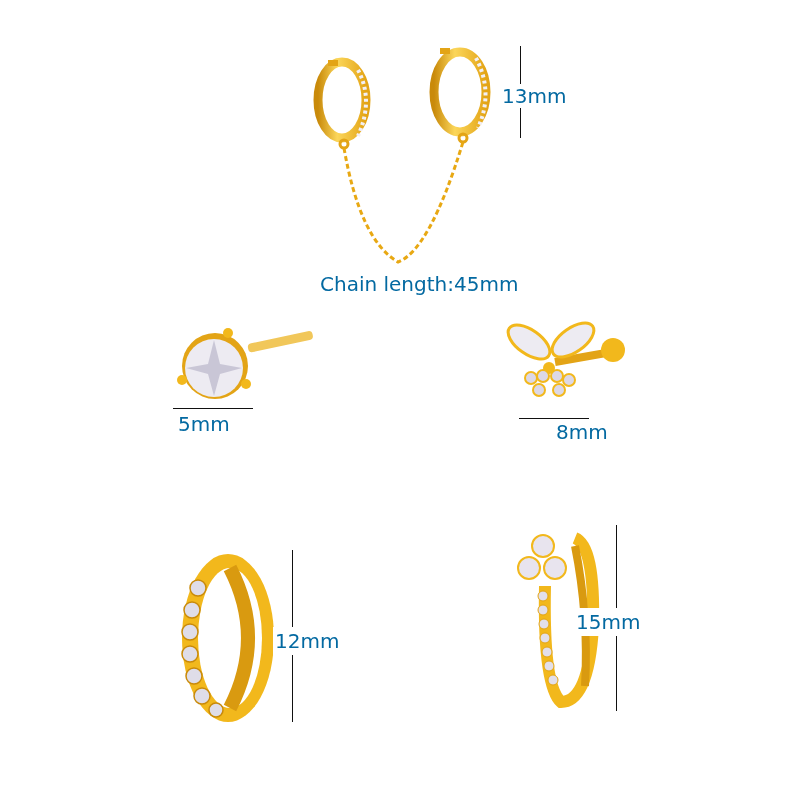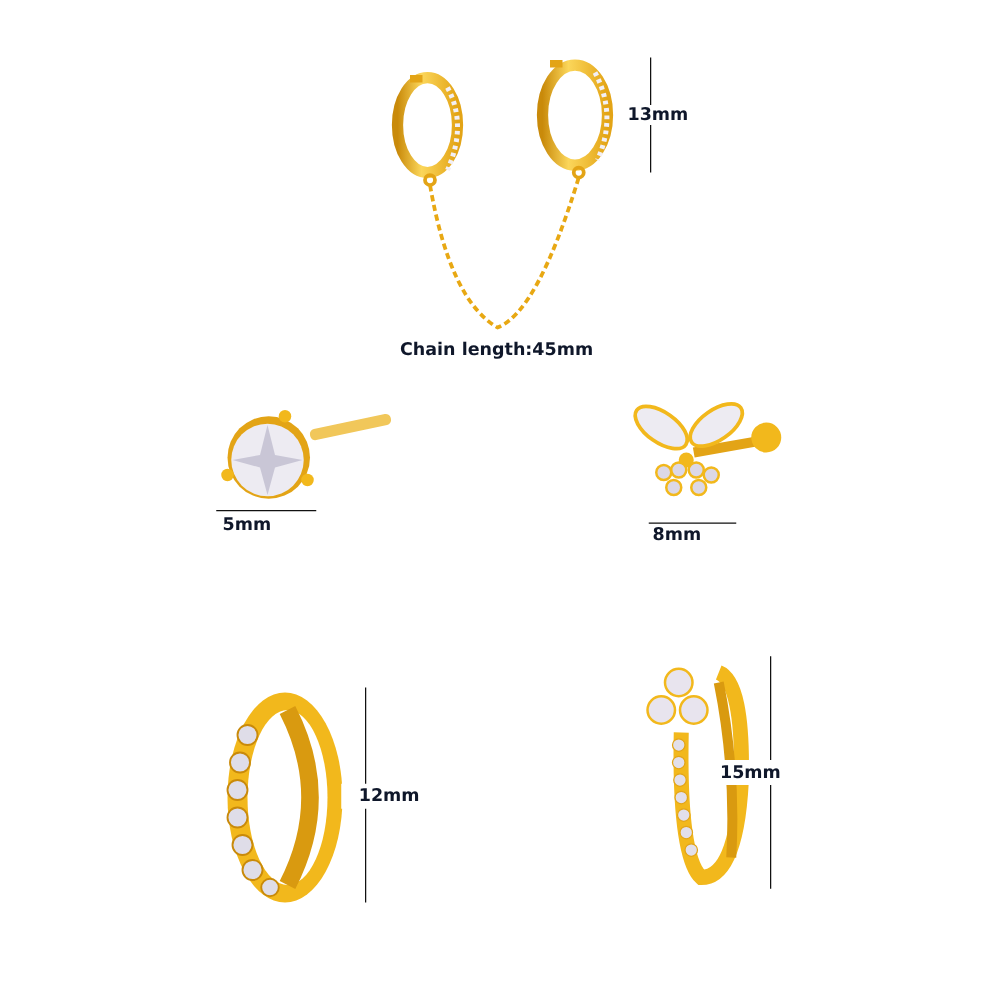--- a/index.html
+++ b/index.html
@@ -1,18 +1,18 @@
 <!DOCTYPE html>
 <html><head>
 <meta charset="utf-8">
 <style>
   html, body { margin:0; padding:0; background:#ffffff; }
   body { width:800px; height:800px; position:relative; overflow:hidden; font-family:"DejaVu Sans", sans-serif; }
   .piece { position:absolute; }
-  .label { position:absolute; font-weight:bold; font-size:14px; color:#0f172a; white-space:nowrap; }
+  .label { position:absolute; font-weight:normal; font-size:20px; color:#0369a1; white-space:nowrap; }
   .arrow-v { position:absolute; width:0; border-left:1.5px solid #111; }
   .arrow-h { position:absolute; height:0; border-top:1.5px solid #111; }
   svg { overflow:visible; }
 </style>
 </head>
 <body>
 
 <div class="piece" style="left:300px;top:40px;width:220px;height:230px;">
   <svg width="220" height="230">
     <defs>
@@ -64,40 +64,40 @@
     <circle cx="54" cy="54" r="6" fill="#F2B81C"></circle>
     <circle cx="36" cy="64" r="6" fill="#DCD8E6" stroke="#F2B81C" stroke-width="2"></circle>
     <circle cx="48" cy="62" r="6" fill="#DCD8E6" stroke="#F2B81C" stroke-width="2"></circle>
     <circle cx="62" cy="62" r="6" fill="#DCD8E6" stroke="#F2B81C" stroke-width="2"></circle>
     <circle cx="74" cy="66" r="6" fill="#DCD8E6" stroke="#F2B81C" stroke-width="2"></circle>
     <circle cx="44" cy="76" r="6" fill="#DCD8E6" stroke="#F2B81C" stroke-width="2"></circle>
     <circle cx="64" cy="76" r="6" fill="#DCD8E6" stroke="#F2B81C" stroke-width="2"></circle>
   </svg>
 </div>
 <div class="arrow-h" style="left:519px;top:418px;width:70px;"></div>
-<div class="label" style="left:522px;top:420px;">8mm</div>
+<div class="label" style="left:556px;top:420px;">8mm</div>
 
 <div class="piece" style="left:170px;top:548px;width:110px;height:180px;">
   <svg width="110" height="180">
     <ellipse cx="58" cy="90" rx="46" ry="84" fill="#F2B81C"></ellipse>
     <ellipse cx="60" cy="90" rx="32" ry="70" fill="#ffffff"></ellipse>
     <path d="M60 20 Q96 90 60 160" fill="none" stroke="#D99A10" stroke-width="14"></path>
     <g fill="#DFDDE8" stroke="#C98A0A" stroke-width="1.5">
       <circle cx="28" cy="40" r="8"></circle>
         <circle cx="22" cy="62" r="8"></circle>
         <circle cx="20" cy="84" r="8"></circle>
       <circle cx="20" cy="106" r="8"></circle>
         <circle cx="24" cy="128" r="8"></circle>
         <circle cx="32" cy="148" r="8"></circle>
       <circle cx="46" cy="162" r="7"></circle>
     </g>
   </svg>
 </div>
 <div class="arrow-v" style="left:292px;top:550px;height:172px;"></div>
-<div class="label" style="left:273px;top:627px;background:#fff;padding:2px 14px;">12mm</div>
+<div class="label" style="left:273px;top:627px;background:#fff;padding:2px 2px;">12mm</div>
 
 <div class="piece" style="left:505px;top:526px;width:100px;height:184px;">
   <svg width="100" height="184">
     <path d="M40 60 Q38 160 56 176 Q84 176 88 100 Q90 20 70 12" fill="none" stroke="#F2B81C" stroke-width="12"></path>
     <path d="M70 20 Q84 90 80 160" fill="none" stroke="#D99A10" stroke-width="8"></path>
     <g fill="#E8E4EE" stroke="#F2B81C" stroke-width="2">
       <circle cx="38" cy="20" r="11"></circle>
         <circle cx="24" cy="42" r="11"></circle>
         <circle cx="50" cy="42" r="11"></circle>
     </g>

